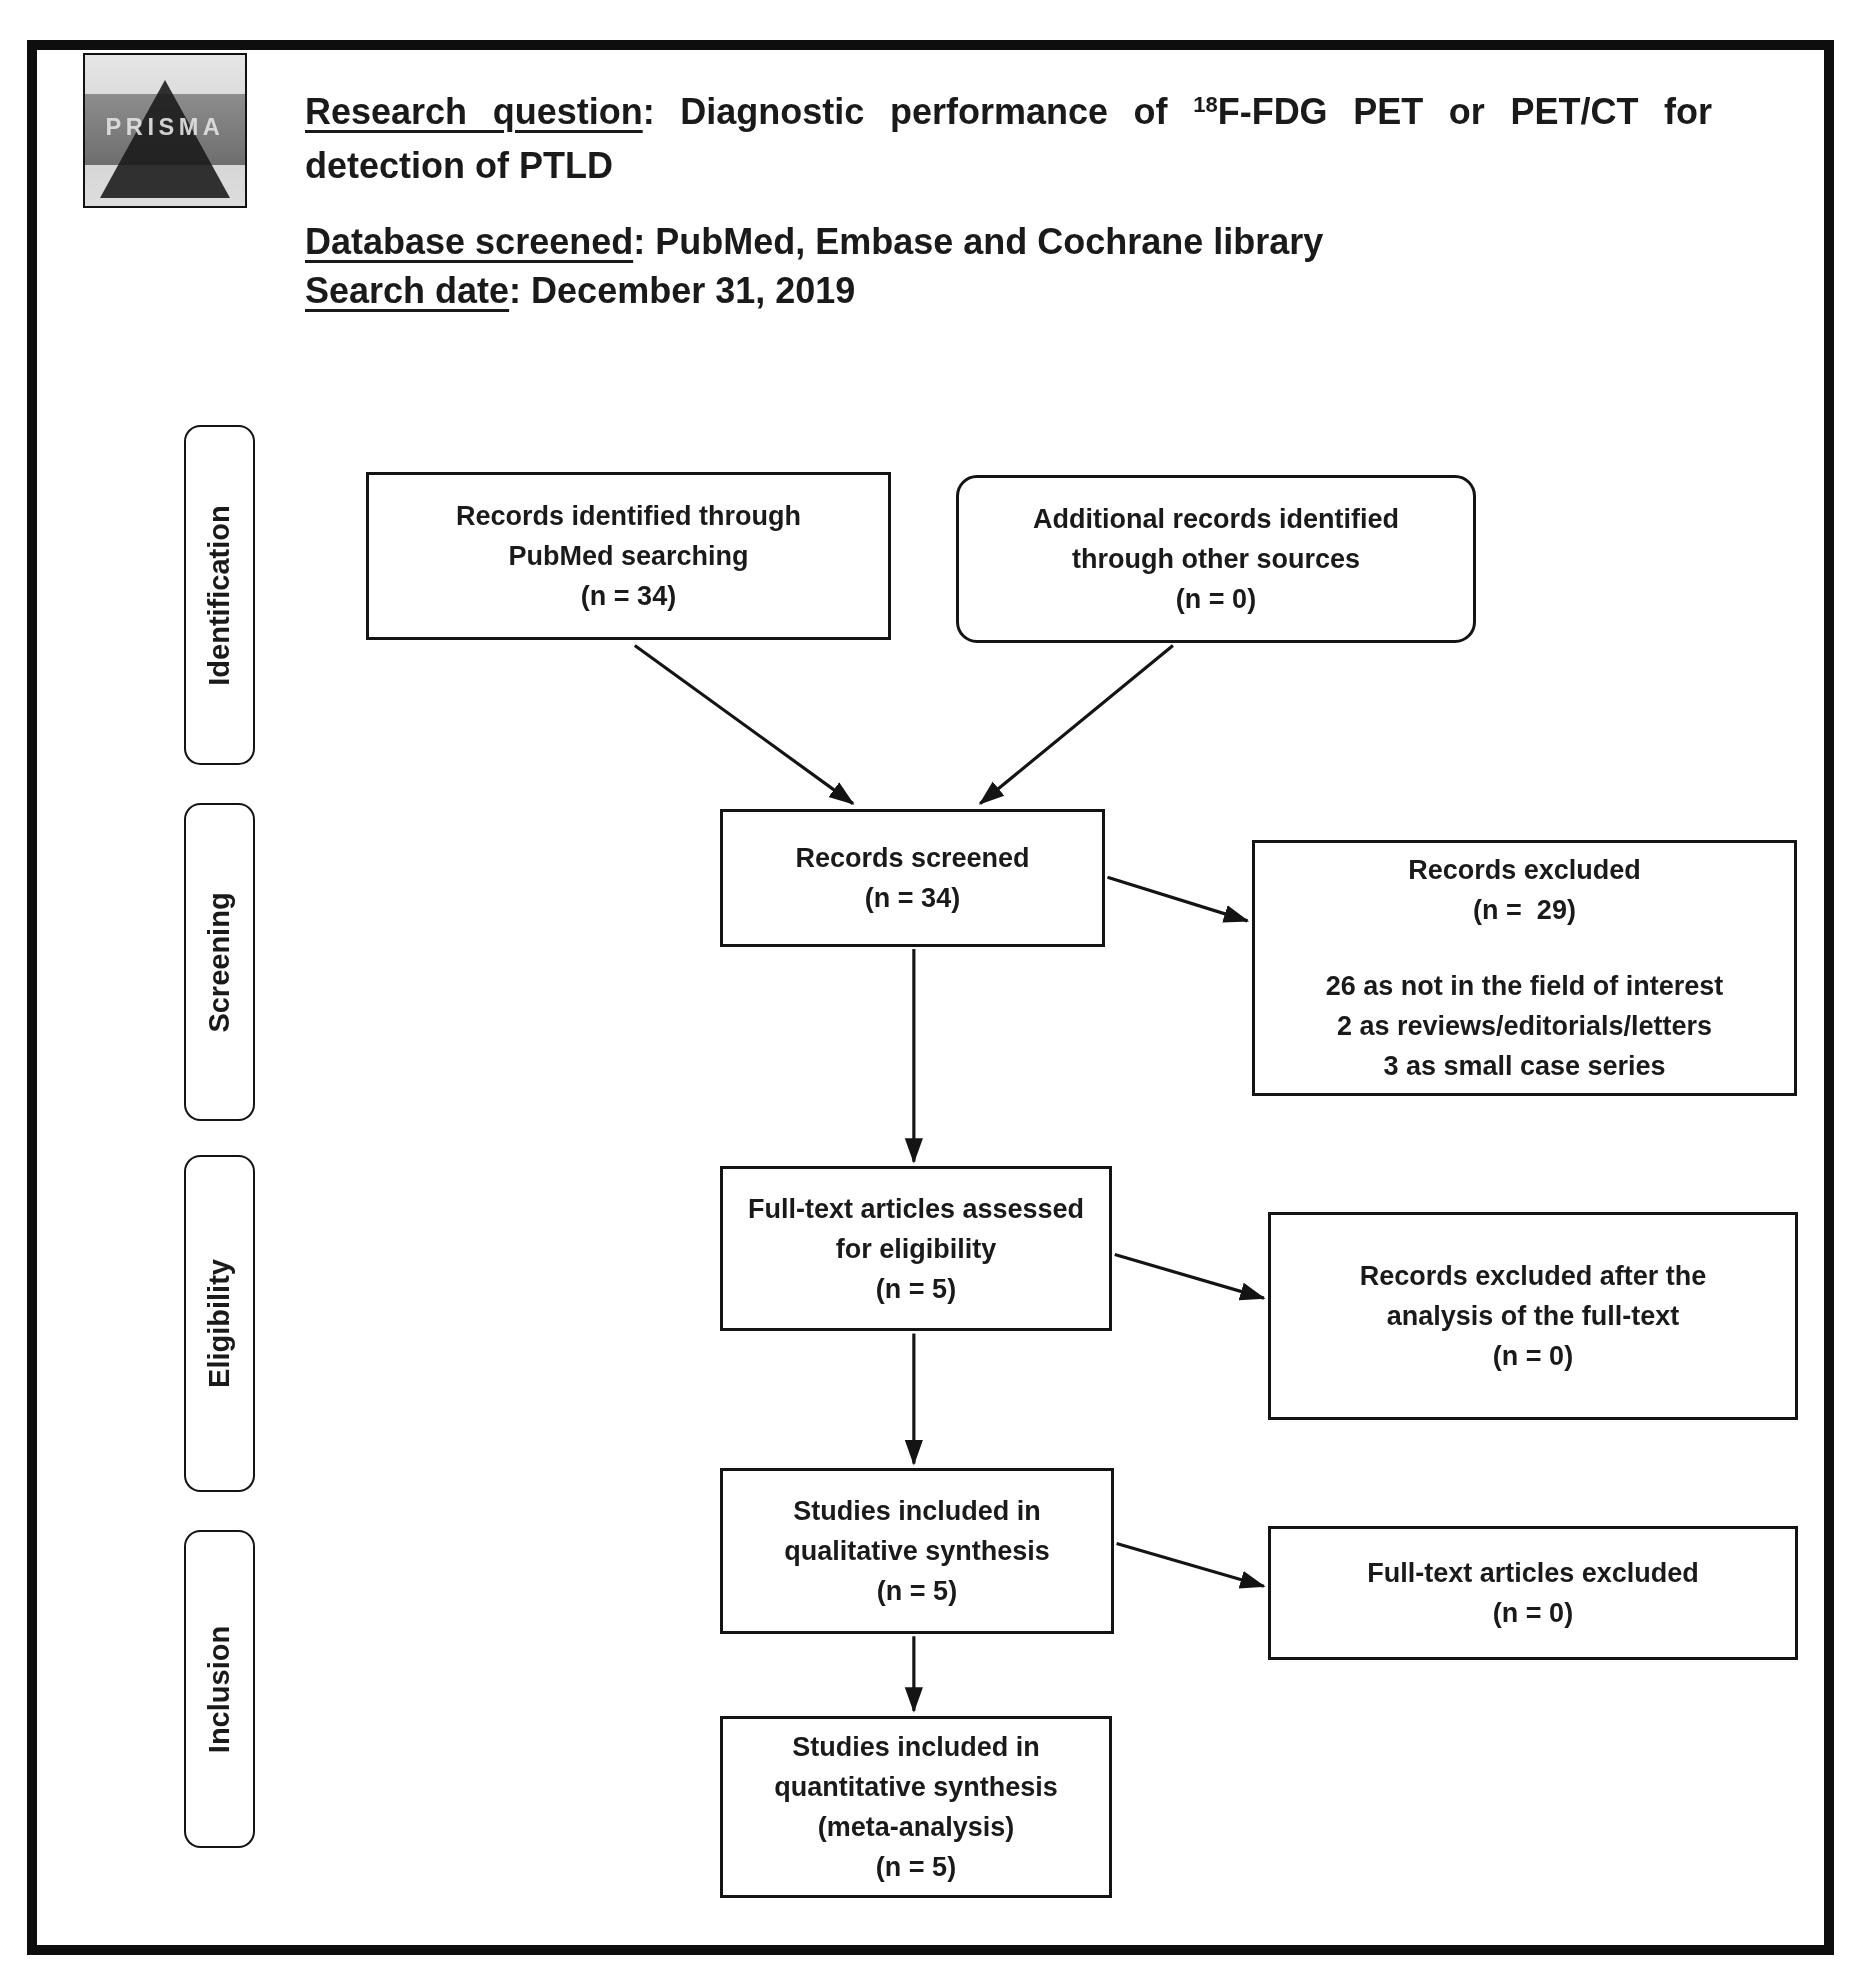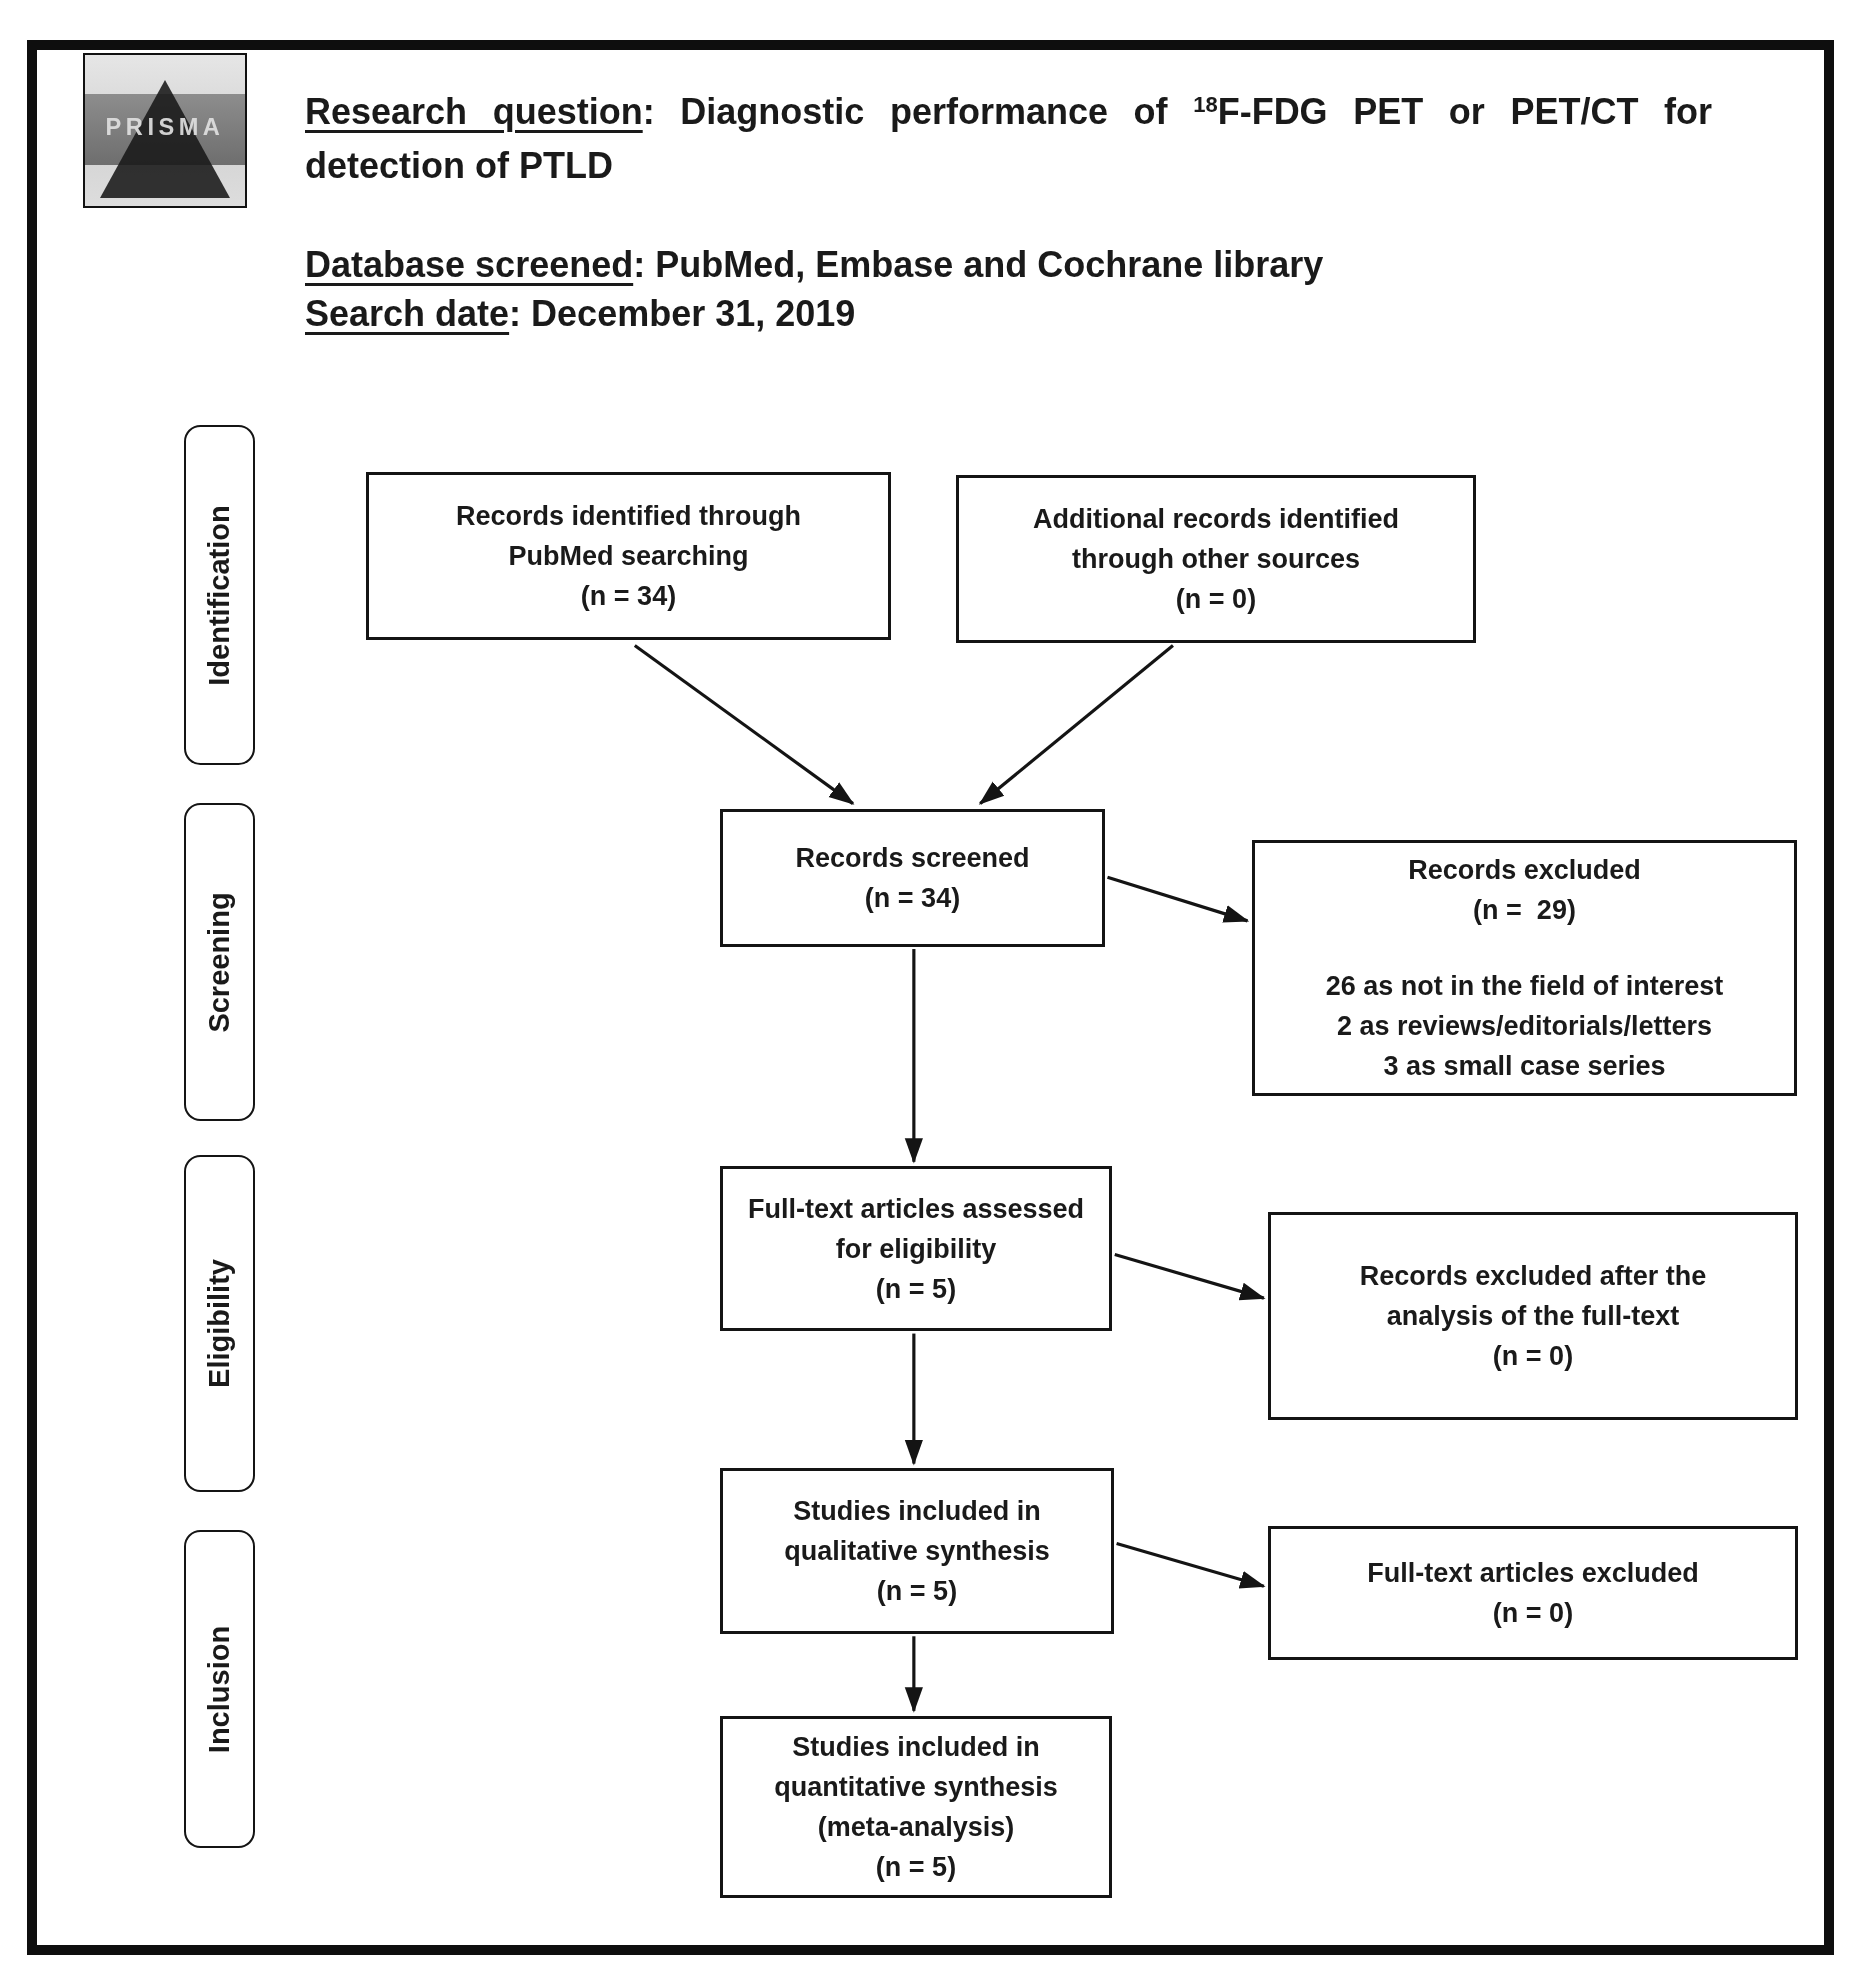--- a/index.html
+++ b/index.html
@@ -43,21 +43,21 @@
     text-align: center; font-weight: bold; font-size: 23.6px;
     letter-spacing: 4.5px; color: rgba(224,224,224,0.92);
   }
   
   .header {
     position: absolute; left: 305px; top: 87px; width: 1407px;
     font-size: 36px; font-weight: bold; line-height: 49px; color: #1a1a1a;
   }
   .h-line1 { text-align: justify; text-align-last: justify; }
   .h-line2 { text-align: left; }
-  .h-meta  { margin-top: 50px; }
+  .h-meta  { margin-top: 27px; }
   .u {
     text-decoration: underline;
     text-decoration-thickness: 2.7px;
     text-underline-offset: 6.4px;
   }
   .sup { font-size: 22px; position: relative; top: -11.8px; }
   
   .stage-box {
     position: absolute; left: 184px; width: 71px;
     border: 2.7px solid #141414; border-radius: 16.4px;
@@ -79,21 +79,21 @@
     border: 3.6px solid #141414; background: #ffffff;
     box-sizing: border-box;
     display: flex; flex-direction: column;
     align-items: center; justify-content: center;
     text-align: center;
     font-weight: bold; font-size: 27px; line-height: 40px; color: #1a1a1a;
   }
   .flow-box .box-line { white-space: pre; }
   .box-gap { height: 36px; }
   .box-a { left: 366px;  top: 472px;  width: 525px; height: 168px; }
-  .box-b { left: 956px; top: 475px;  width: 520px; height: 168px; }
+  .box-b { left: 956px; top: 475px;  width: 520px; height: 168px; border-radius: 21px; }
   .box-c { left: 720px;  top: 809px;  width: 385px; height: 138px; text-align: right; }
   .box-d { left: 1252px; top: 840px;  width: 545px; height: 256px; }
   .box-e { left: 720px;  top: 1166px; width: 392px; height: 165px; }
   .box-f { left: 1268px; top: 1212px; width: 530px; height: 208px; }
   .box-g { left: 720px;  top: 1468px; width: 394px; height: 166px; }
   .box-h { left: 1268px; top: 1526px; width: 530px; height: 134px; }
   .box-i { left: 720px;  top: 1716px; width: 392px; height: 182px; }
   
   .arrows {
     position: absolute; left: 0; top: 0;

